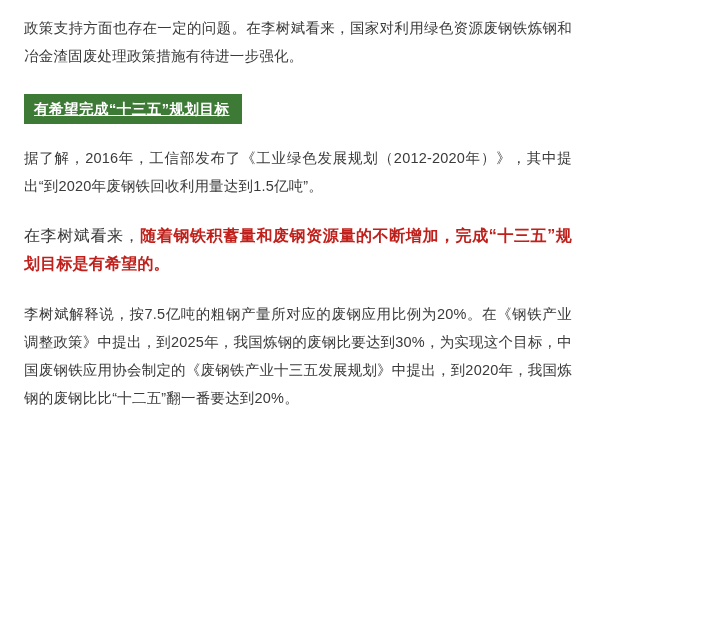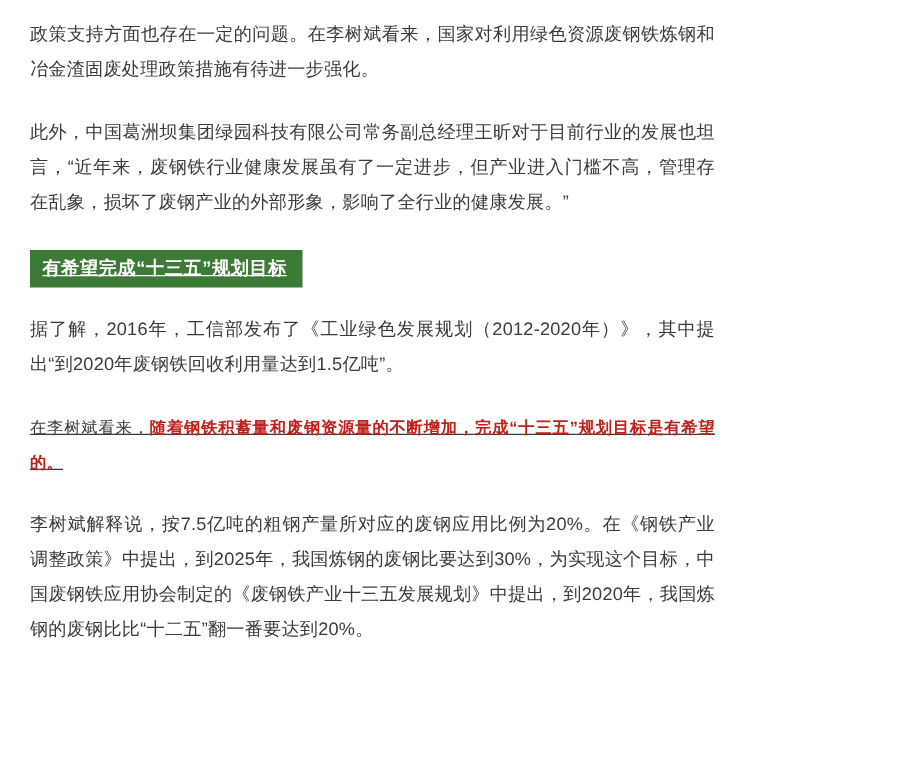--- a/index.html
+++ b/index.html
@@ -45,37 +45,35 @@
   .heading-wrap {
     margin: 0;
     padding: 0;
   }
   .emph-red {
     color: #c0201b;
     font-weight: bold;
   }
   .para-mixed {
     margin: 0 0 22px 0;
-    font-size: 13px;
+    font-size: 16px;
     line-height: 28px;
     color: #3a3a3a;
     text-align: justify;
     letter-spacing: 0.2px;
-    text-decoration: underline;
   }
 </style>
 </head>
 <body>
 
 <div class="article">
 
   <p class="para">政策支持方面也存在一定的问题。在李树斌看来，国家对利用绿色资源废钢铁炼钢和冶金渣固废处理政策措施有待进一步强化。</p>
 
 
-  <p class="para">此外，中国葛洲坝集团绿园科技有限公司常务副总经理王昕对于目前行业的发展也坦言，“近年来，废钢铁行业健康发展虽有了一定进步，但产业进入门槛不高，管理存在乱象，损坏了废钢产业的外部形象，影响了全行业的健康发展。”</p>
 
   <div class="heading-wrap">
     <span class="section-heading">有希望完成“十三五”规划目标</span>
   </div>
 
   <p class="para">据了解，2016年，工信部发布了《工业绿色发展规划（2012-2020年）》，其中提出“到2020年废钢铁回收利用量达到1.5亿吨”。</p>
 
   <p class="para-mixed"><span>在李树斌看来，</span><span class="emph-red">随着钢铁积蓄量和废钢资源量的不断增加，完成“十三五”规划目标是有希望的。</span></p>
 
   <p class="para">李树斌解释说，按7.5亿吨的粗钢产量所对应的废钢应用比例为20%。在《钢铁产业调整政策》中提出，到2025年，我国炼钢的废钢比要达到30%，为实现这个目标，中国废钢铁应用协会制定的《废钢铁产业十三五发展规划》中提出，到2020年，我国炼钢的废钢比比“十二五”翻一番要达到20%。</p>

